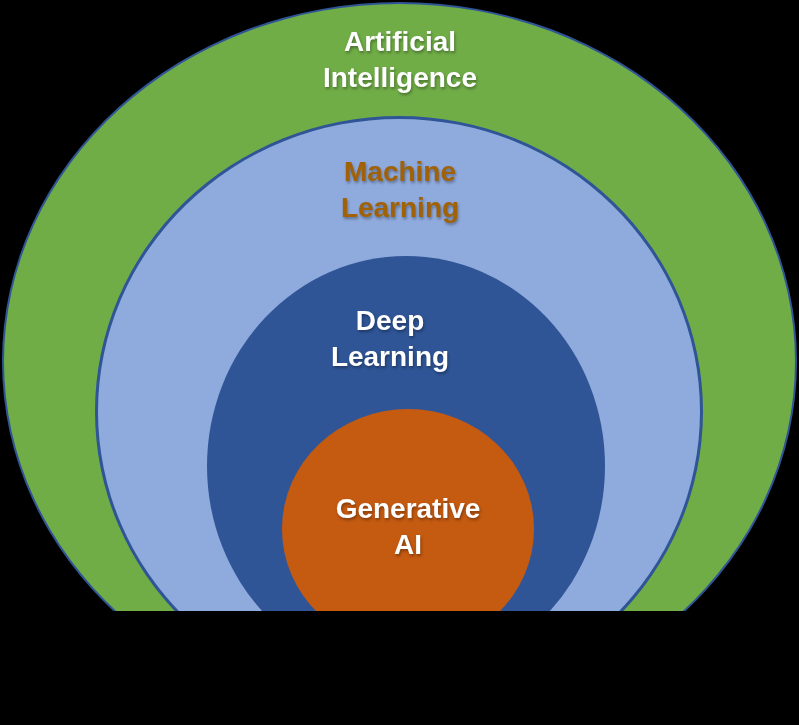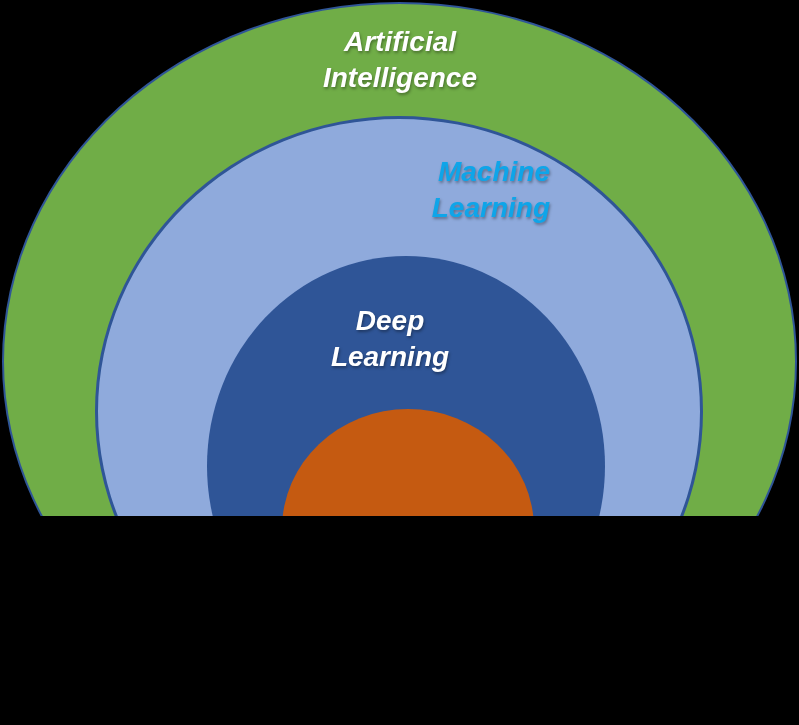--- a/index.html
+++ b/index.html
@@ -3,25 +3,24 @@
 <meta charset="utf-8">
 <style>
   html, body {
     margin: 0;
     padding: 0;
     background: #000000;
   }
   .canvas {
     position: relative;
     width: 799px;
-    height: 516px;
+    height: 611px;
     background: #000000;
     overflow: hidden;
     font-family: "Liberation Sans", sans-serif;
-    font-style: italic;
   }
   .ring {
     position: absolute;
     border-radius: 50%;
     box-sizing: border-box;
   }
   .ring-ai {
     left: 2px; top: 2px;
     width: 795px; height: 719px;
     border: 2px solid;
@@ -67,20 +66,22 @@
 
   <div class="ring ring-ml" style="background-color: rgb(143, 170, 220); border-color: rgb(47, 85, 151);"></div>
 
   <div class="ring ring-dl" style="background-color: rgb(47, 85, 151);"></div>
 
   <div class="ring ring-gen" style="background-color: rgb(197, 90, 17);"></div>
 
   <div class="label label-ai" style="color: rgb(255, 255, 255);">Artificial
 Intelligence</div>
 
-  <div class="label label-ml" style="color: #0ea5e9; text-align: right;">Machine
+  <div class="label label-ml" style="color: #a16207;">Machine
 Learning</div>
 
   <div class="label label-dl" style="color: rgb(255, 255, 255);">Deep
 Learning</div>
 
+  <div class="label label-gen" style="color: rgb(255, 255, 255);">Generative
+AI</div>
 
 </div>
 
 </body></html>

